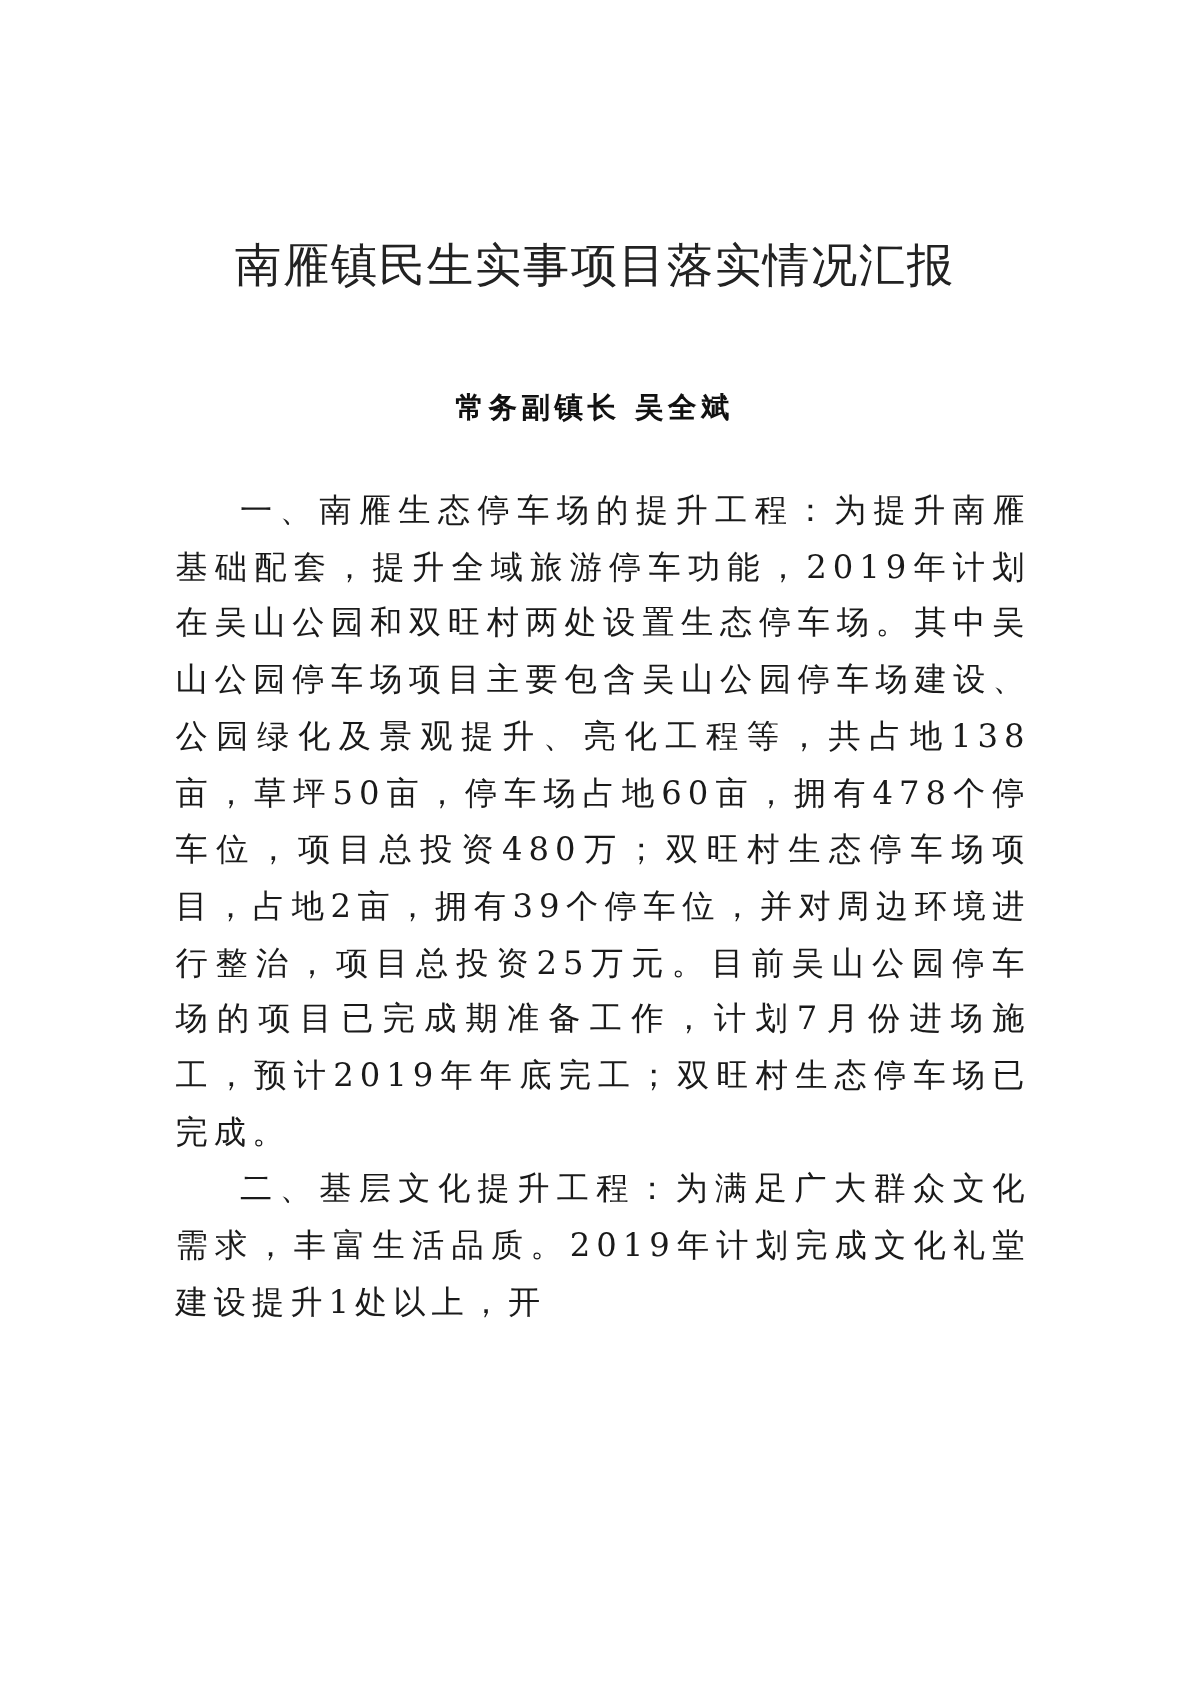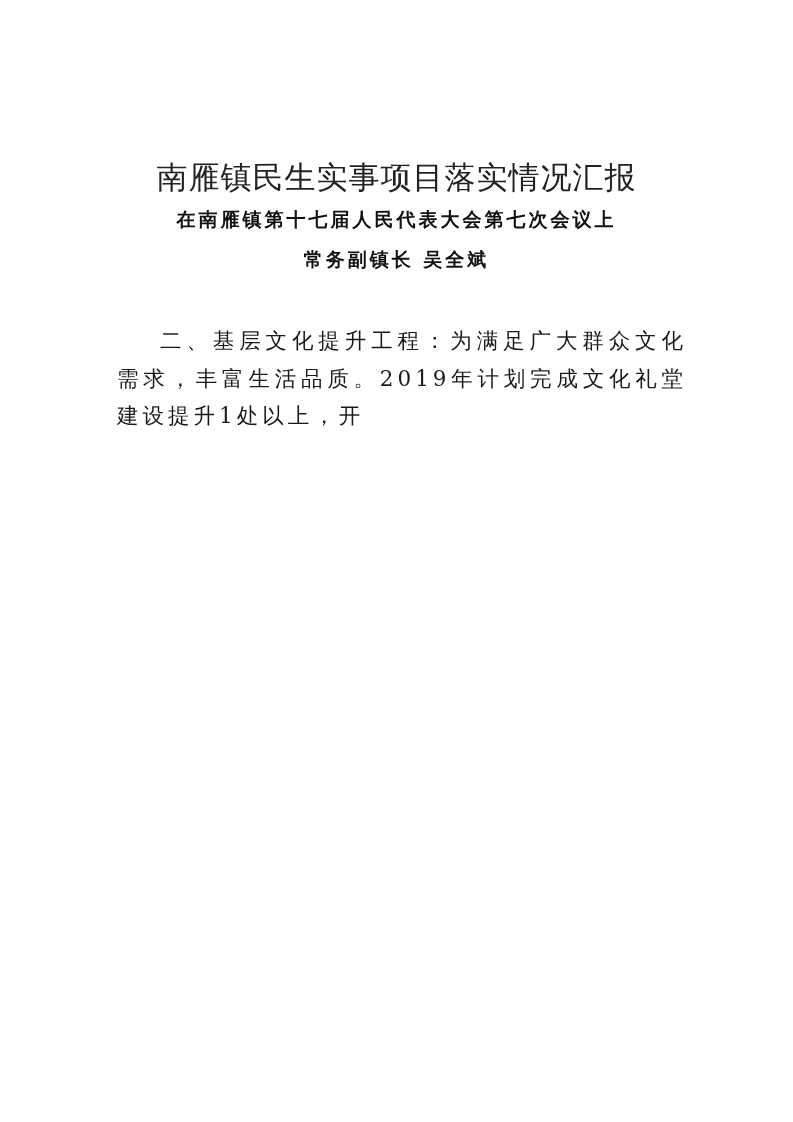--- a/index.html
+++ b/index.html
@@ -13,35 +13,35 @@
       position: absolute; left: 0; right: 0; top: 157px;
       text-align: center; font-size: 31px; line-height: 40px;
       color: #222; letter-spacing: 1px;
     }
     .subtitle {
       position: absolute; left: 0; right: 0; top: 205px;
       text-align: center; font-size: 19px; line-height: 28px;
       color: #111; letter-spacing: 3px; font-weight: bold;
     }
     .speaker {
-      position: absolute; left: 0; right: 0; top: 245px;
+      position: absolute; left: 0; right: 0; top: 258px;
       text-align: center; font-size: 19px; line-height: 28px;
       color: #111; letter-spacing: 3px; font-weight: bold;
     }
     .body {
       position: absolute; left: 117px; width: 570px; top: 322px;
       font-size: 21.5px; line-height: 37.7px; color: #1a1a1a;
       letter-spacing: 4px;
     }
     .body p { margin: 0; text-align: justify; }
     .body p.indent { text-indent: 2em; }
   </style>
 </head>
 <body>
 
 <div class="page">
   <div class="title">南雁镇民生实事项目落实情况汇报</div>
-  <div class="subtitle">在南雁镇第十七届人民代表大会第七次会议上</div>
   <div class="speaker">常务副镇长  吴全斌</div>
   <div class="body">
+    <p class="indent">一、南雁生态停车场的提升工程：为提升南雁基础配套，提升全域旅游停车功能，2019年计划在吴山公园和双旺村两处设置生态停车场。其中吴山公园停车场项目主要包含吴山公园停车场建设、公园绿化及景观提升、亮化工程等，共占地138亩，草坪50亩，停车场占地60亩，拥有478个停车位，项目总投资480万；双旺村生态停车场项目，占地2亩，拥有39个停车位，并对周边环境进行整治，项目总投资25万元。目前吴山公园停车场的项目已完成期准备工作，计划7月份进场施工，预计2019年年底完工；双旺村生态停车场已完成。</p>
     <p class="indent">二、基层文化提升工程：为满足广大群众文化需求，丰富生活品质。2019年计划完成文化礼堂建设提升1处以上，开</p>
   </div>
 </div>
 
 </body></html>

